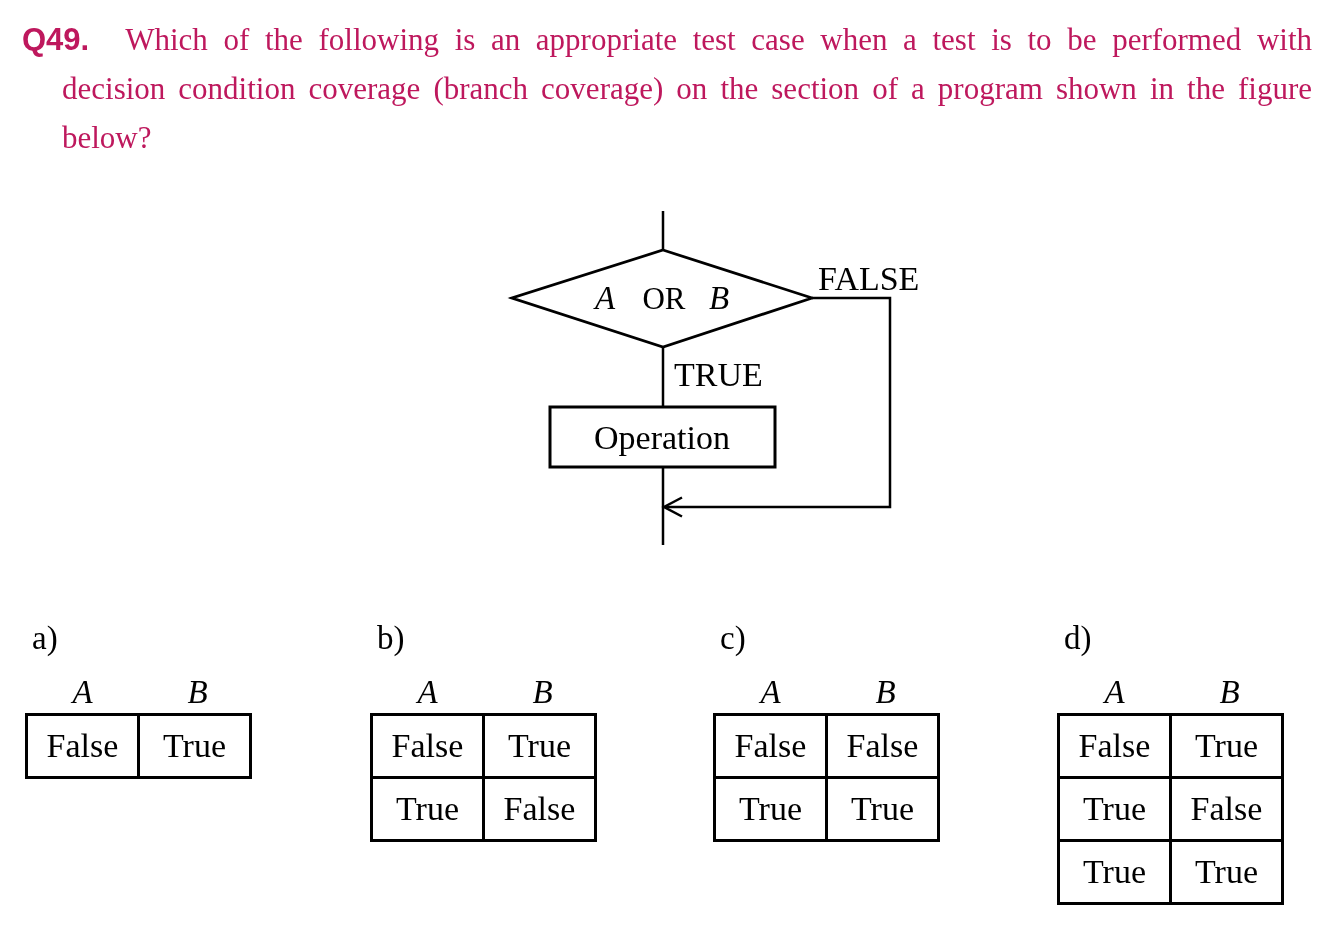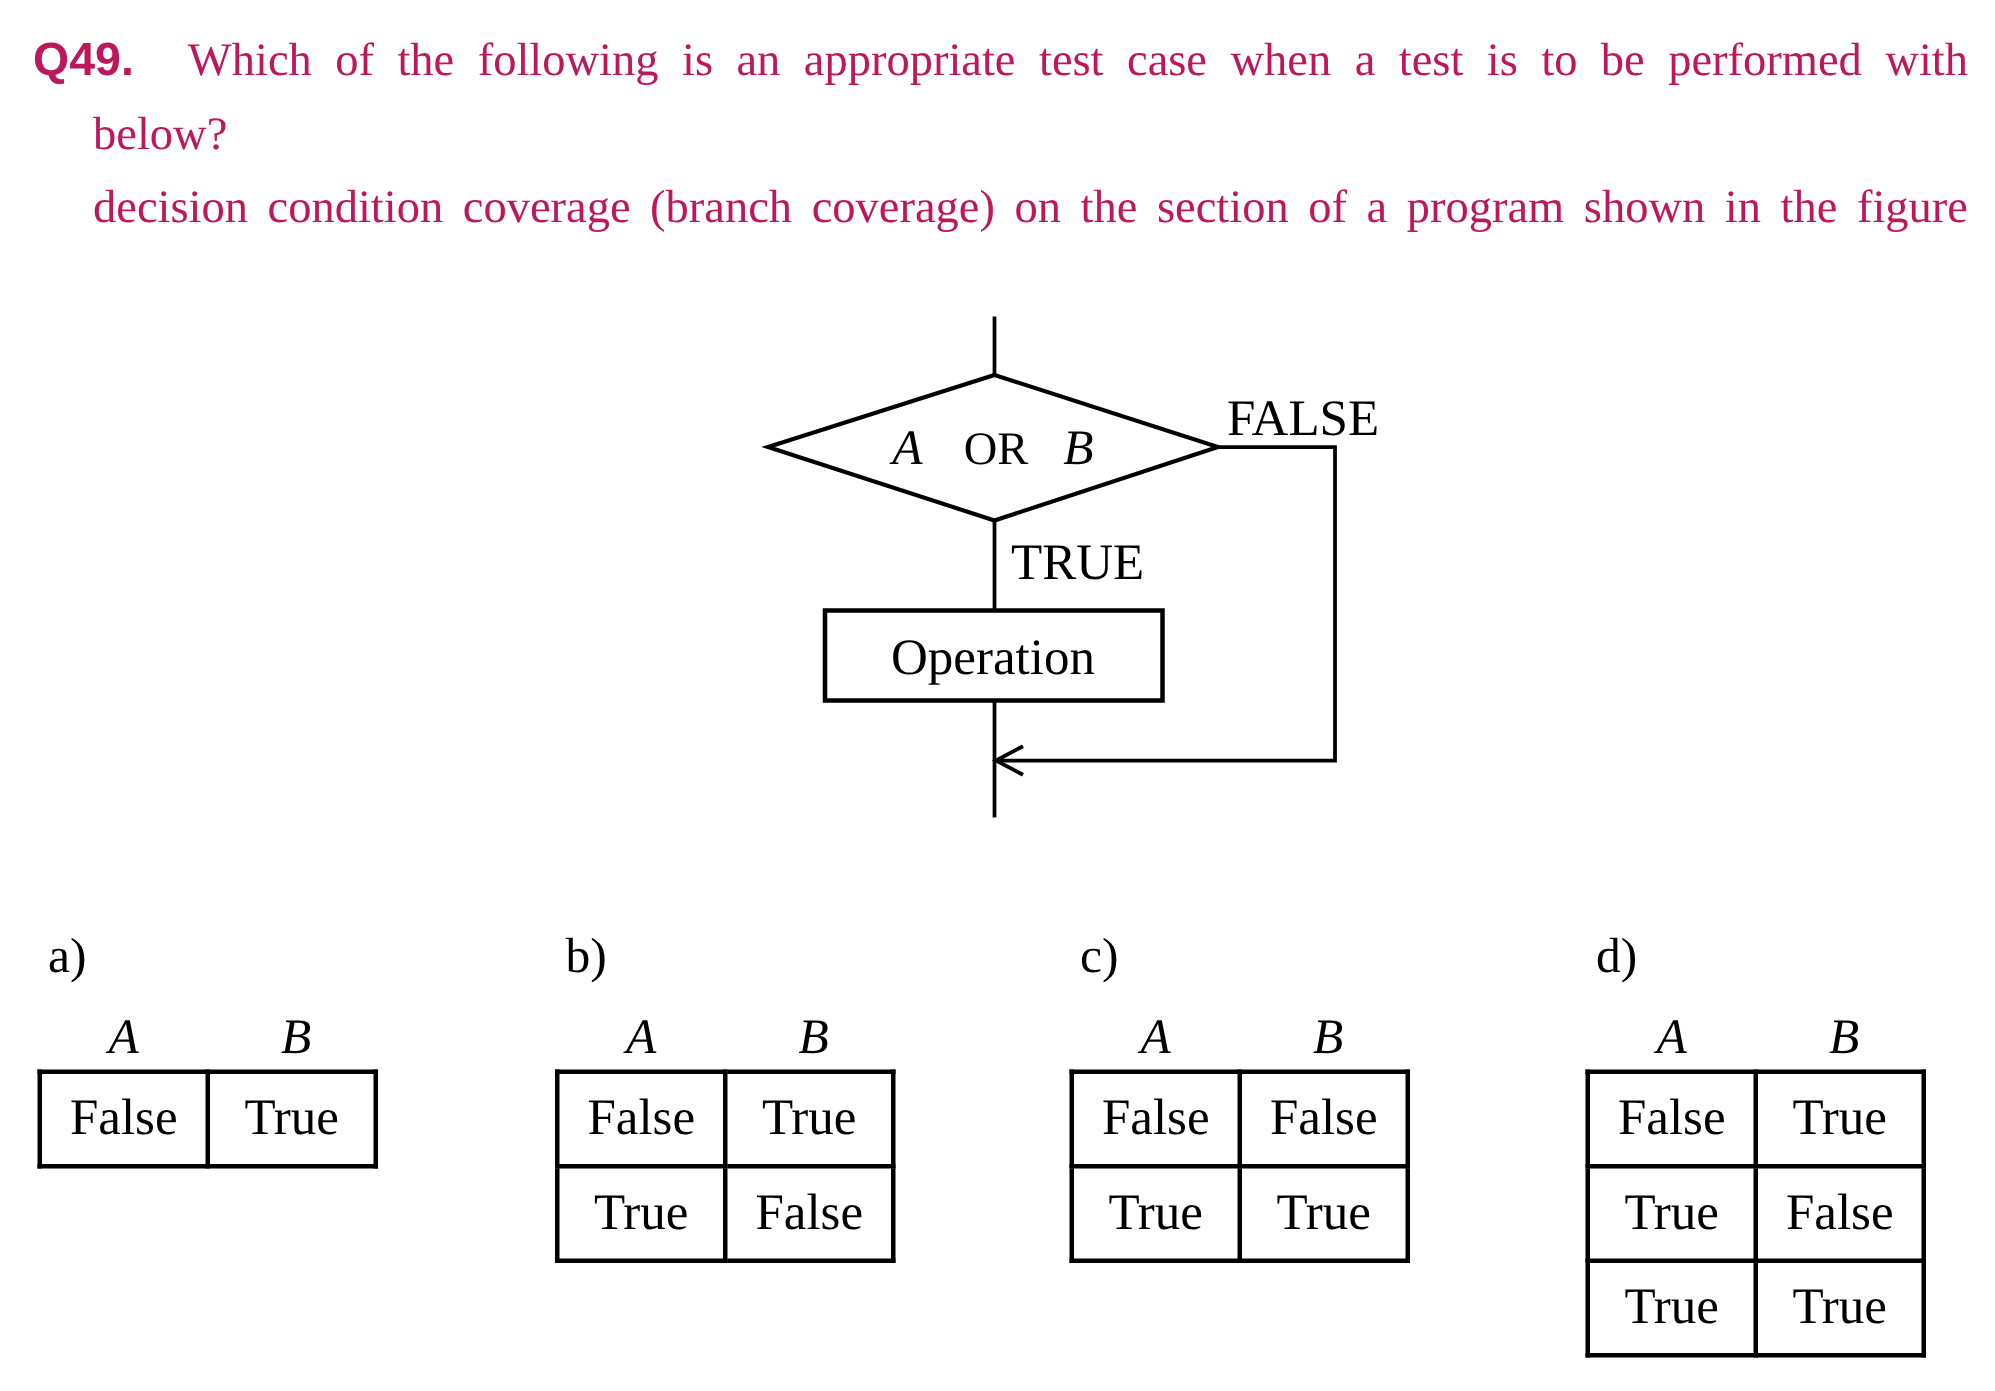--- a/index.html
+++ b/index.html
@@ -59,22 +59,22 @@
     font-size:34px;
   }
 </style>
 </head>
 <body>
 
 <div class="page">
 
   <div class="question">
     <div class="qline full"><span class="qnum">Q49.</span><span>Which of the following is an appropriate test case when a test is to be performed with</span></div>
+    <div class="qline full indent">decision condition coverage (branch coverage) on the section of a program shown in the figure</div>
     <div class="qline indent">below?</div>
-    <div class="qline full indent">decision condition coverage (branch coverage) on the section of a program shown in the figure</div>
   </div>
 
   <svg class="flow" width="1330" height="927" viewBox="0 0 1330 927">
     <path class="line" d="M663 211 L663 250"></path>
     <polygon class="shape" points="663,250 812,298 663,347 512,298" stroke-width="2.75"></polygon>
     <text class="var mid" x="605" y="309">A</text>
     <text class="op mid" x="664" y="309">OR</text>
     <text class="var mid" x="719" y="309">B</text>
     <text x="818" y="290">FALSE</text>
     <text x="674" y="386">TRUE</text>

